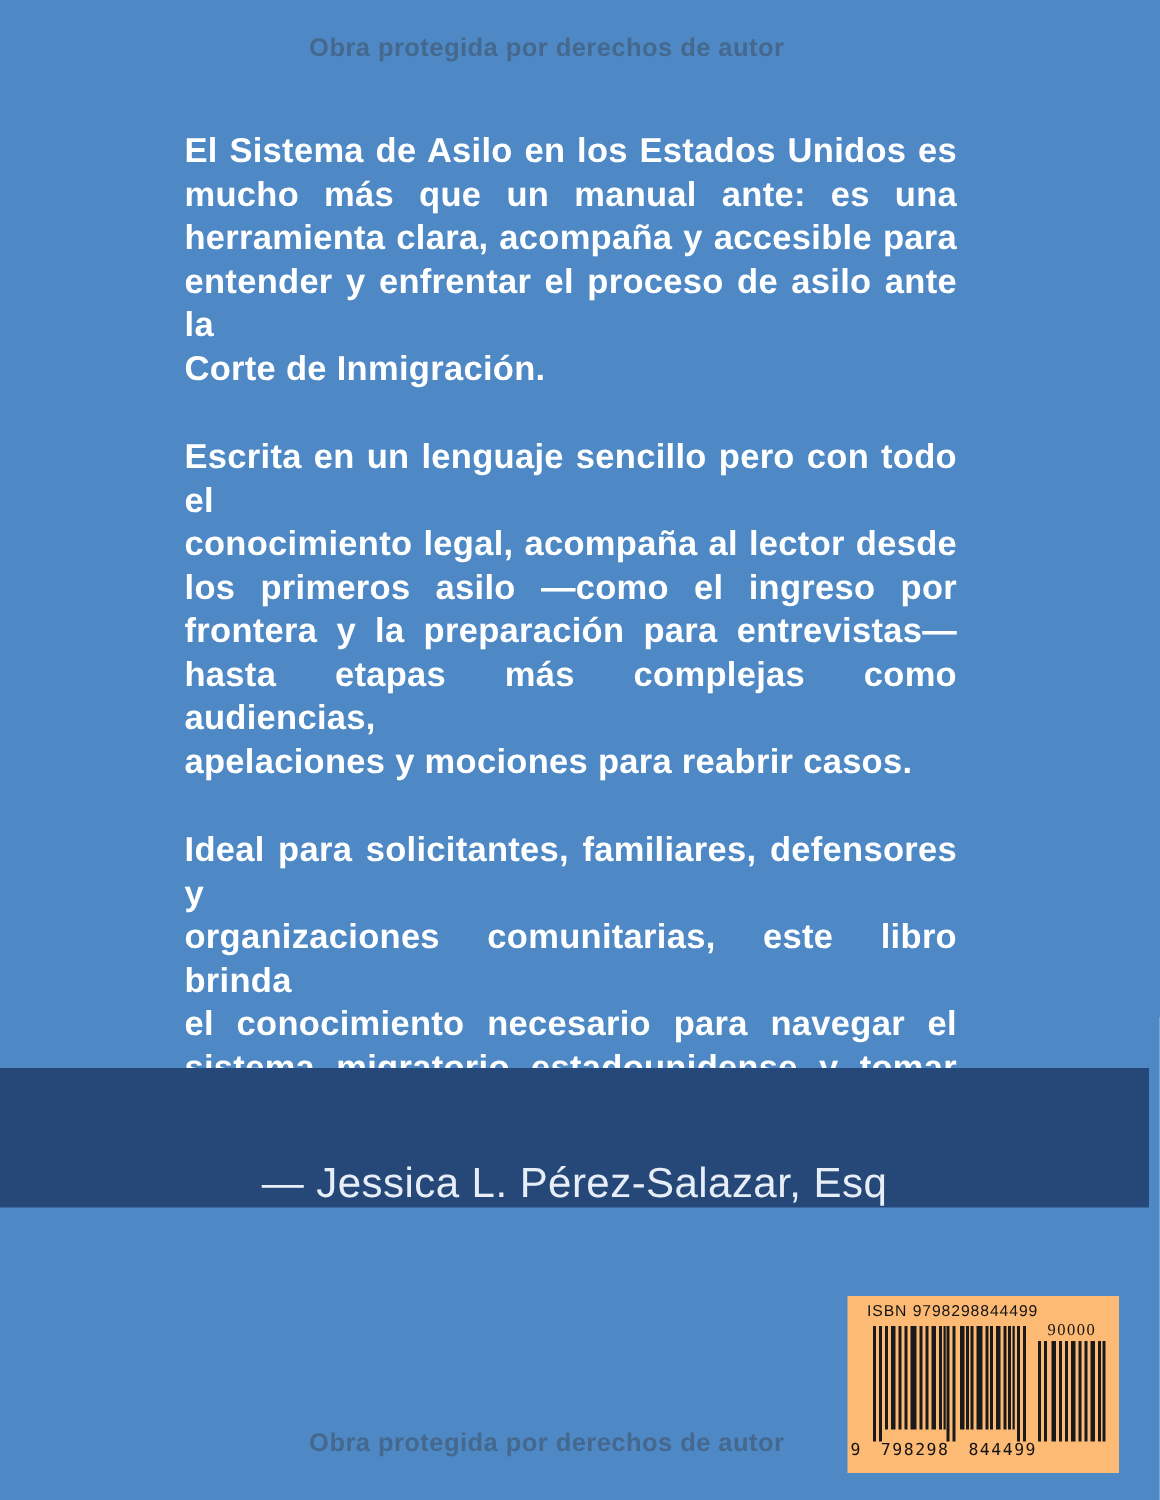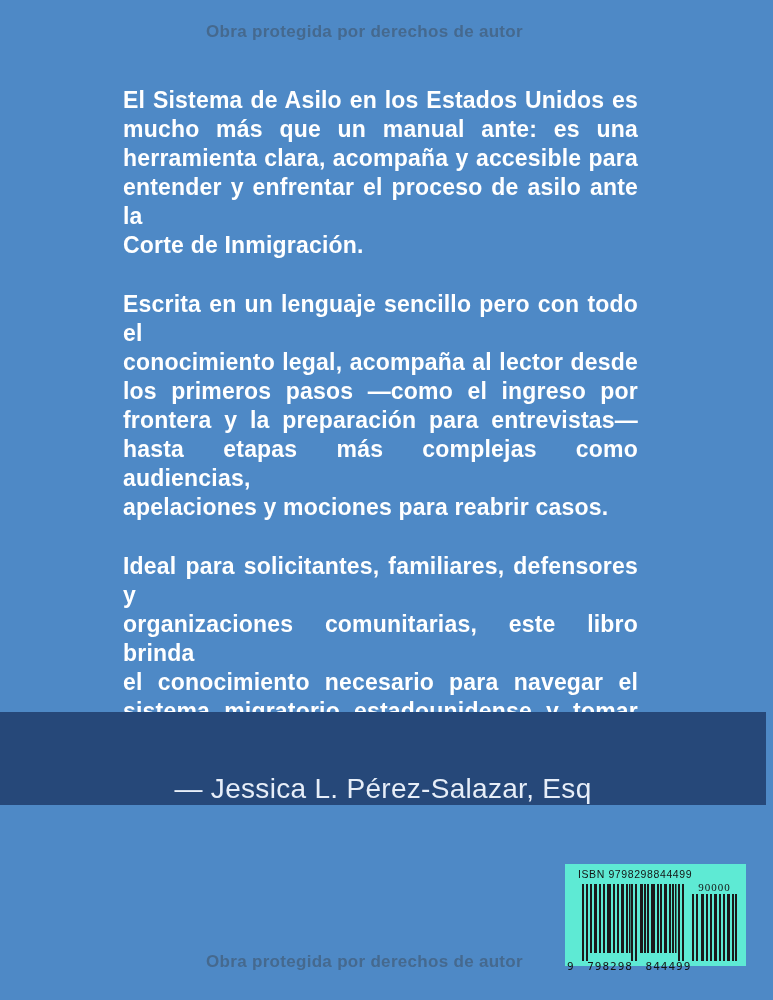--- a/index.html
+++ b/index.html
@@ -49,22 +49,22 @@
   .author-band .author-text {
     color: #E7EEF8;
     font-size: 28px;
     font-weight: 400;
     letter-spacing: 0.3px;
   }
 
   .barcode-box {
     position: absolute;
     left: 565px; top: 864px;
-    width: 181px; height: 102px;
-    background: #5eead4;
+    width: 181px; height: 118px;
+    background: #fdba74;
     z-index: 2;
   }
   .barcode-box .isbn-label {
     position: absolute;
     left: 13px; top: 4px;
     font-size: 10.5px;
     letter-spacing: 0.6px;
     color: #141414;
     font-family: "Liberation Sans", sans-serif;
   }
@@ -102,21 +102,21 @@
       <div class="para">
         <div class="line">El Sistema de Asilo en los Estados Unidos es</div>
         <div class="line">mucho más que un manual ante: es una</div>
         <div class="line">herramienta clara, acompaña y accesible para</div>
         <div class="line">entender y enfrentar el proceso de asilo ante la</div>
         <div class="line last">Corte de Inmigración.</div>
       </div>
       <div class="para">
         <div class="line">Escrita en un lenguaje sencillo pero con todo el</div>
         <div class="line">conocimiento legal, acompaña al lector desde</div>
-        <div class="line">los primeros pasos —como el ingreso por</div>
+        <div class="line">los primeros asilo —como el ingreso por</div>
         <div class="line">frontera y la preparación para entrevistas—</div>
         <div class="line">hasta etapas más complejas como audiencias,</div>
         <div class="line last">apelaciones y mociones para reabrir casos.</div>
       </div>
       <div class="para">
         <div class="line">Ideal para solicitantes, familiares, defensores y</div>
         <div class="line">organizaciones comunitarias, este libro brinda</div>
         <div class="line">el conocimiento necesario para navegar el</div>
         <div class="line">sistema migratorio estadounidense y tomar</div>
         <div class="line last">decisiones informadas en momentos críticos.</div>

